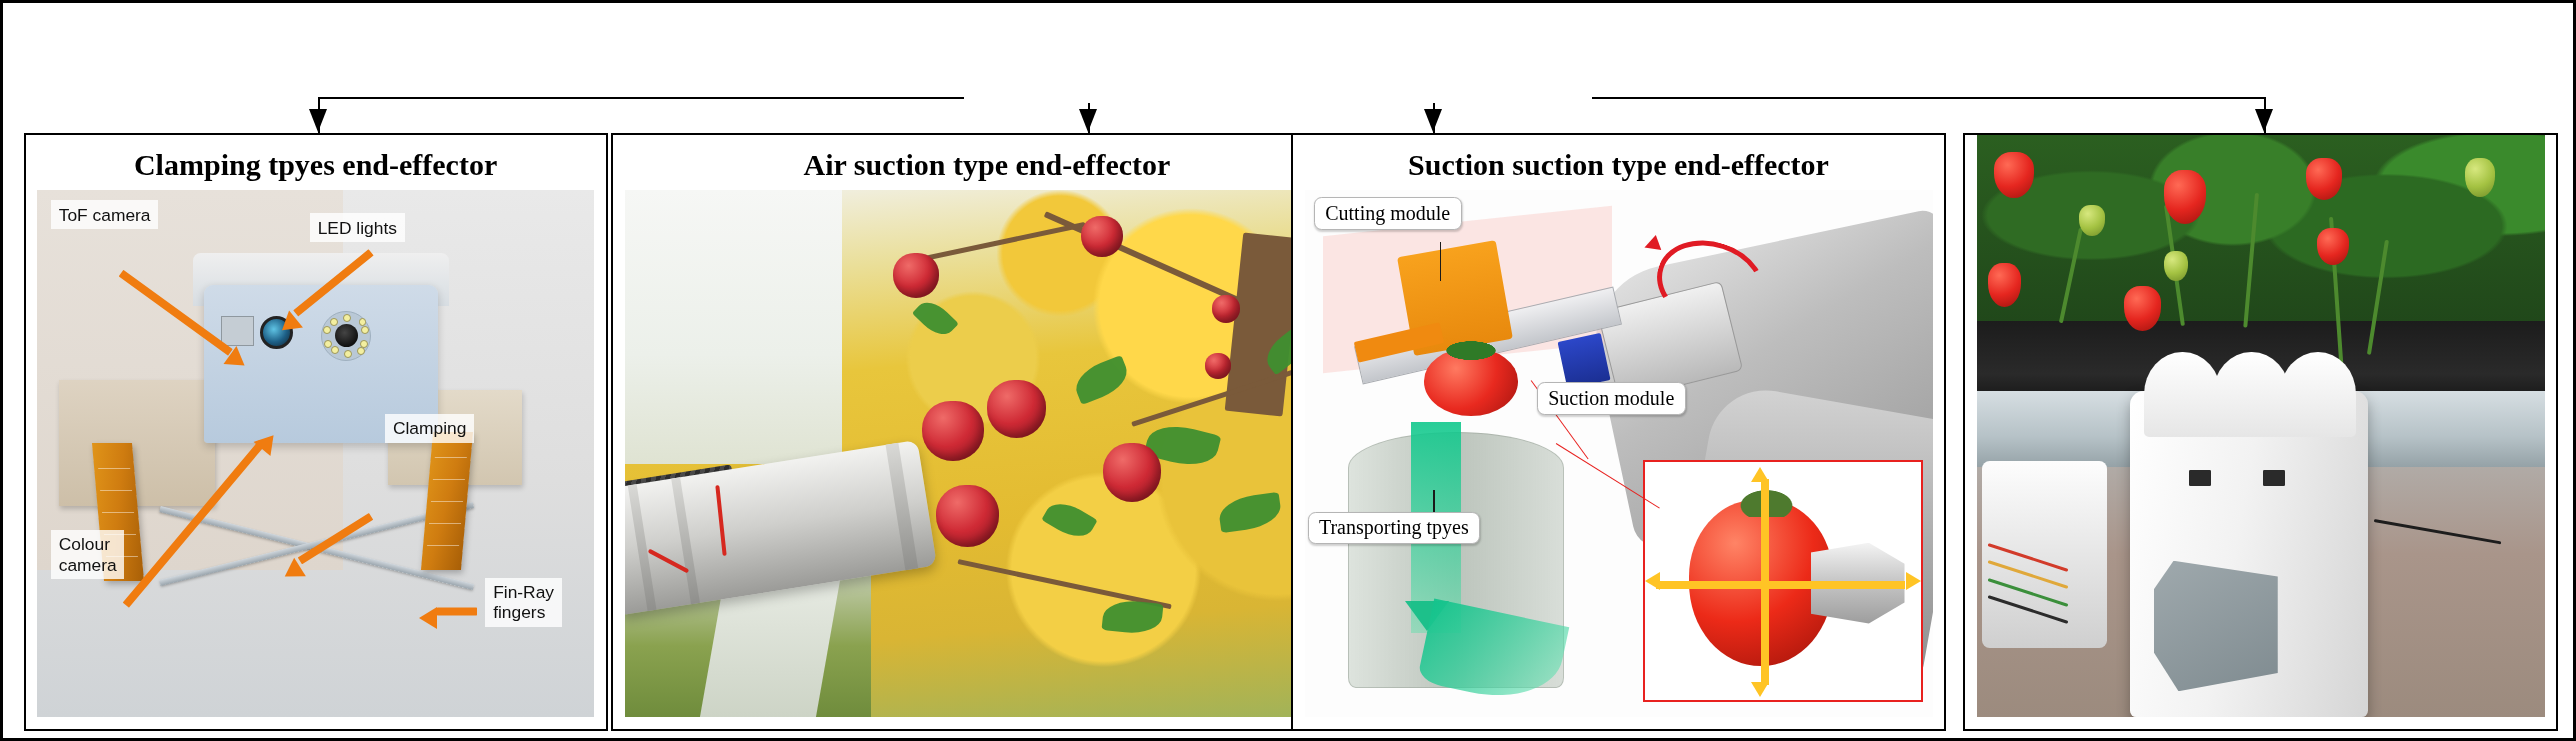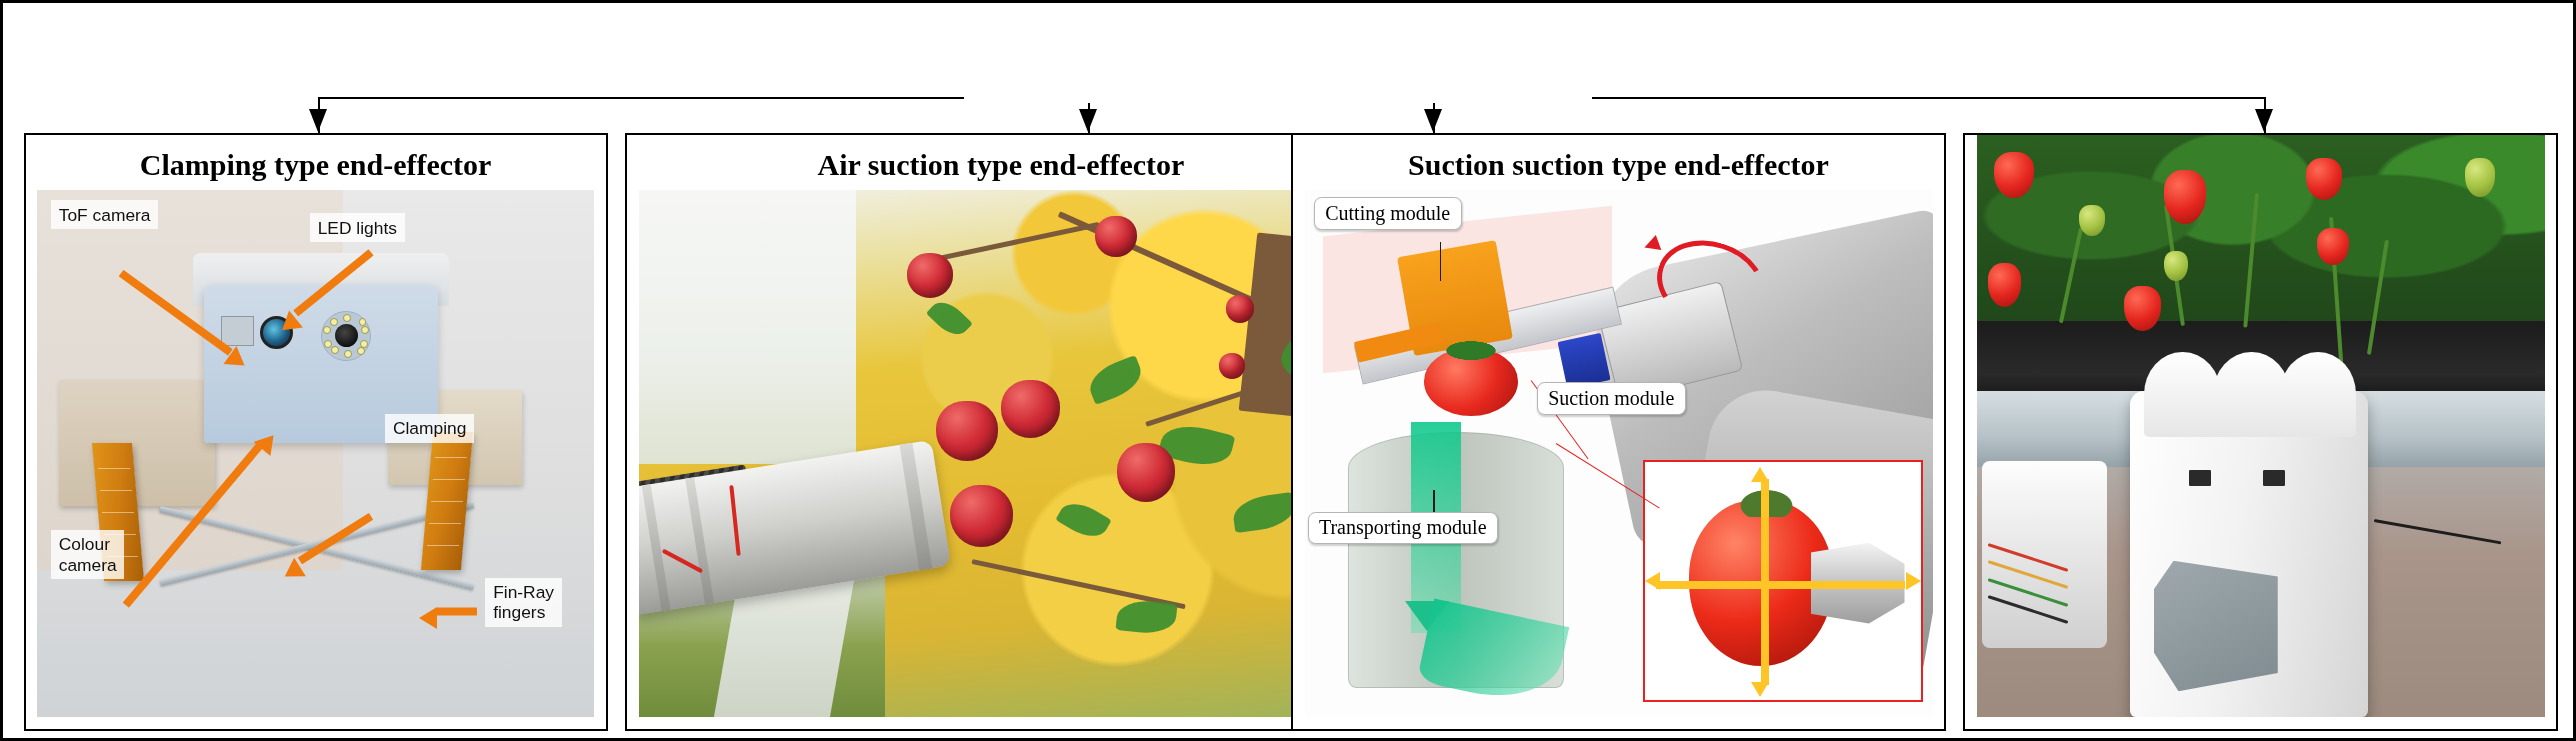--- a/index.html
+++ b/index.html
@@ -552,21 +552,21 @@
   <div class="conn conn-v" style="left:1430px; top:100px; height:86px;"></div>
   <div class="conn conn-v" style="left:2261px; top:94px; height:91px;"></div>
 
   <div class="arrow-head" style="left:306px; top:106px;"></div>
   <div class="arrow-head" style="left:1076px; top:106px;"></div>
   <div class="arrow-head" style="left:1421px; top:106px;"></div>
   <div class="arrow-head" style="left:2252px; top:106px;"></div>
 
 
   <div class="panel" style="left:20.6px; width:584px;">
-    <div class="panel-title">Clamping type end-effector</div>
+    <div class="panel-title">Clamping tpyes end-effector</div>
     <div class="panel-media">
       <div class="p1-scene">
         <div class="p1-backwall"></div>
         <div class="p1-blockL"></div>
         <div class="p1-blockR"></div>
         <div class="p1-topcap"></div>
         <div class="p1-body"></div>
 
         <div class="p1-sq"></div>
         <div class="p1-tof"></div>
@@ -626,21 +626,21 @@
         <div class="p1-label" style="left:49%; top:4.5%;">LED lights</div>
         <div class="p1-label" style="left:62.5%; top:42.5%;">Clamping</div>
         <div class="p1-label" style="left:2.5%; top:64.5%;">Colour
 camera</div>
         <div class="p1-label" style="left:80.5%; top:73.5%;">Fin-Ray
 fingers</div>
       </div>
     </div>
   </div>
 
-  <div class="panel" style="left:622px; width:752px;">
+  <div class="panel" style="left:608px; width:752px;">
     <div class="panel-title">Air suction type end-effector</div>
     <div class="panel-media">
       <div class="p2-scene">
         <div class="p2-sky"></div>
         <div class="p2-ground"></div>
         <div class="p2-path"></div>
 
         <div class="p2-branch" style="left:58%; top:4%;  width:30%; height:5.8px; transform: rotate(24deg);"></div>
         <div class="p2-branch" style="left:40%; top:13%; width:24%; height:4.5px; transform: rotate(-12deg);"></div>
         <div class="p2-branch" style="left:84%; top:8%;  width:8%;  height:34%; transform: rotate(6deg); border-radius:2.6px;"></div>
@@ -715,21 +715,21 @@
           <div class="yarrow" style="left:42%; top:50%; width:8.4px; height:44%;"></div>
           <div class="yarrow-head" style="left:38.5%; bottom:1%; border-left:9.7px solid transparent; border-right:9.7px solid transparent; border-top:15.4px solid #ffc425;"></div>
           <div class="yarrow" style="left:4%; top:50%; width:42%; height:8.4px;"></div>
           <div class="yarrow-head" style="left:0; top:46.5%; border-top:9.7px solid transparent; border-bottom:9.7px solid transparent; border-right:15.4px solid #ffc425;"></div>
           <div class="yarrow" style="left:46%; top:50%; width:48%; height:8.4px;"></div>
           <div class="yarrow-head" style="right:0; top:46.5%; border-top:9.7px solid transparent; border-bottom:9.7px solid transparent; border-left:15.4px solid #ffc425;"></div>
         </div>
 
         <div class="p3-label" style="left:1.5%; top:1.5%;">Cutting module</div>
         <div class="p3-label" style="left:37%; top:36.5%;">Suction module</div>
-        <div class="p3-label" style="left:0.5%; top:61%;">Transporting module</div>
+        <div class="p3-label" style="left:0.5%; top:61%;">Transporting tpyes</div>
       </div>
     </div>
   </div>
 
   <div class="panel" style="left:1960px; width:595px;">
     <div class="panel-media">
       <div class="p4-scene">
         <div class="p4-foliage"></div>
         <div class="p4-trough"></div>
         <div class="p4-rail"></div>

